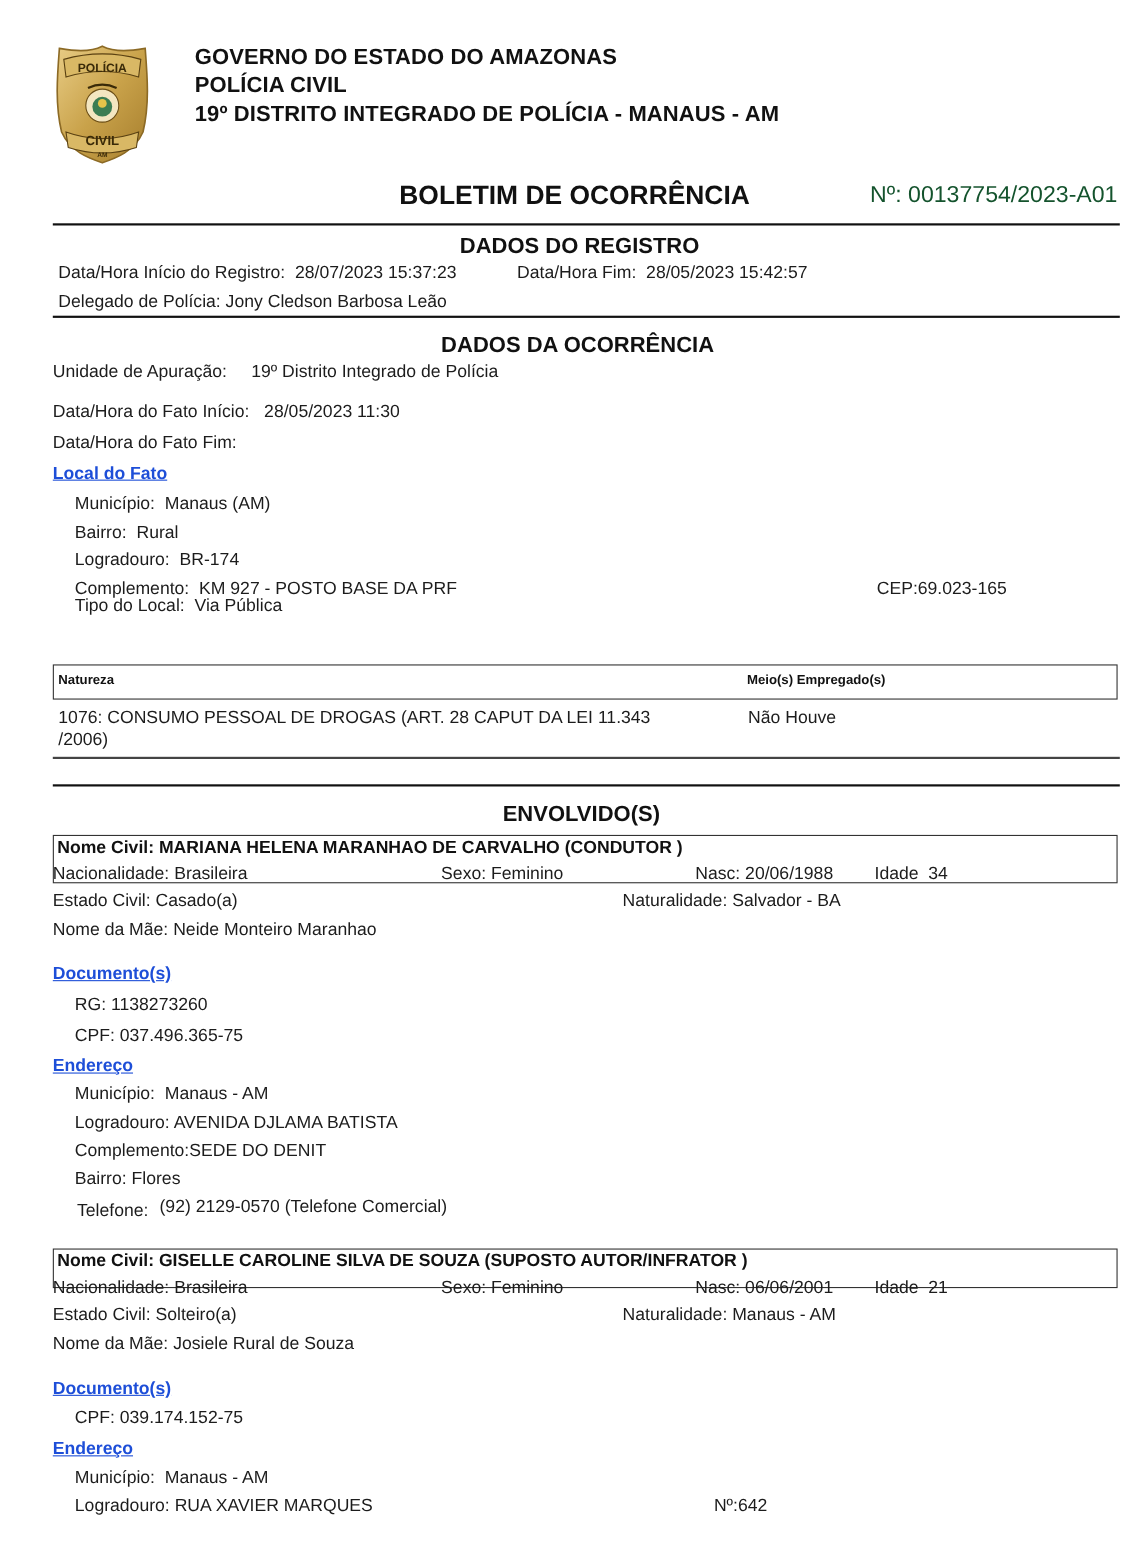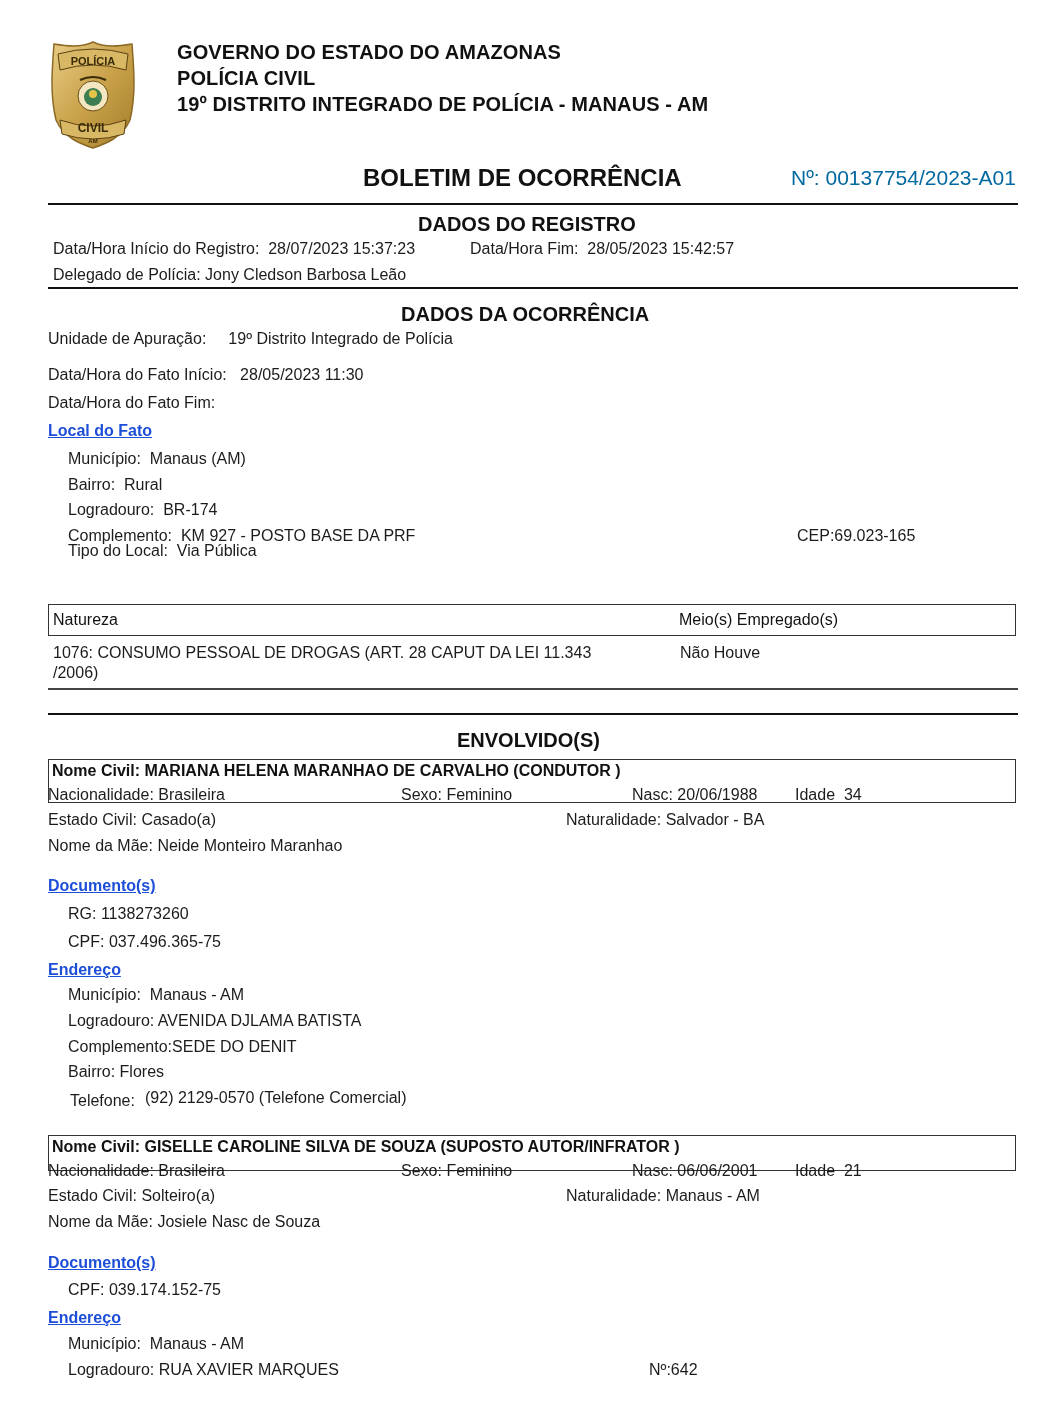--- a/index.html
+++ b/index.html
@@ -5,26 +5,26 @@
   html, body { margin: 0; padding: 0; background: #ffffff; }
   body {
     width: 1040px; height: 1406px; position: relative; overflow: hidden;
     font-family: "Liberation Sans", sans-serif; color: #1c1c1c;
   }
   .abs { position: absolute; white-space: nowrap; }
   .t16 { font-size: 16px; }
   .hdr { font-weight: bold; font-size: 20px; color: #111; letter-spacing: 0.1px; }
   .sec { font-weight: bold; font-size: 20px; color: #111; }
   .title { font-weight: bold; font-size: 24px; color: #111; }
-  .num { font-size: 21px; color: #0369a1; }
+  .num { font-size: 21px; color: #14532d; }
   .rule { position: absolute; left: 48px; width: 970px; background: #111; }
   .u { text-decoration: underline; font-weight: bold; font-size: 16px; color: #1d4ed8; }
   .box { position: absolute; left: 48px; width: 968px; border: 1.5px solid #333; box-sizing: border-box; }
   .boxlabel { position: absolute; left: 3px; top: 2px; font-weight: bold; font-size: 16px; color: #111; white-space: nowrap; }
-  .tbl-head { font-weight: normal; font-size: 16px; color: #111; }
+  .tbl-head { font-weight: bold; font-size: 12px; color: #111; }
 </style>
 </head>
 <body>
 
 <div class="abs" style="left:50px;top:40px;width:86px;height:110px;">
   <svg width="86" height="110" viewBox="0 0 86 110">
     <defs>
       <linearGradient id="g1" x1="0" y1="0" x2="1" y2="1">
         <stop offset="0" stop-color="#e8cc85"></stop>
         <stop offset="0.5" stop-color="#c9a24a"></stop>
@@ -176,21 +176,21 @@
 <div class="abs t16" style="left:795px;top:1162px;">
   <span>Idade</span>&nbsp; <span>21</span>
 </div>
 <div class="abs t16" style="left:48px;top:1187px;">
   <span>Estado Civil:</span> <span>Solteiro(a)</span>
 </div>
 <div class="abs t16" style="left:566px;top:1187px;">
   <span>Naturalidade:</span> <span>Manaus - AM</span>
 </div>
 <div class="abs t16" style="left:48px;top:1213px;">
-  <span>Nome da Mãe:</span> <span>Josiele Nasc de Souza</span>
+  <span>Nome da Mãe:</span> <span>Josiele Rural de Souza</span>
 </div>
 <div class="abs u" style="left:48px;top:1254px;">Documento(s)</div>
 <div class="abs t16" style="left:68px;top:1281px;">
   <span>CPF:</span> <span>039.174.152-75</span>
 </div>
 <div class="abs u" style="left:48px;top:1309px;">Endereço</div>
 <div class="abs t16" style="left:68px;top:1335px;">
   <span>Município:</span>&nbsp; <span>Manaus - AM</span>
 </div>
 <div class="abs t16" style="left:68px;top:1361px;">

